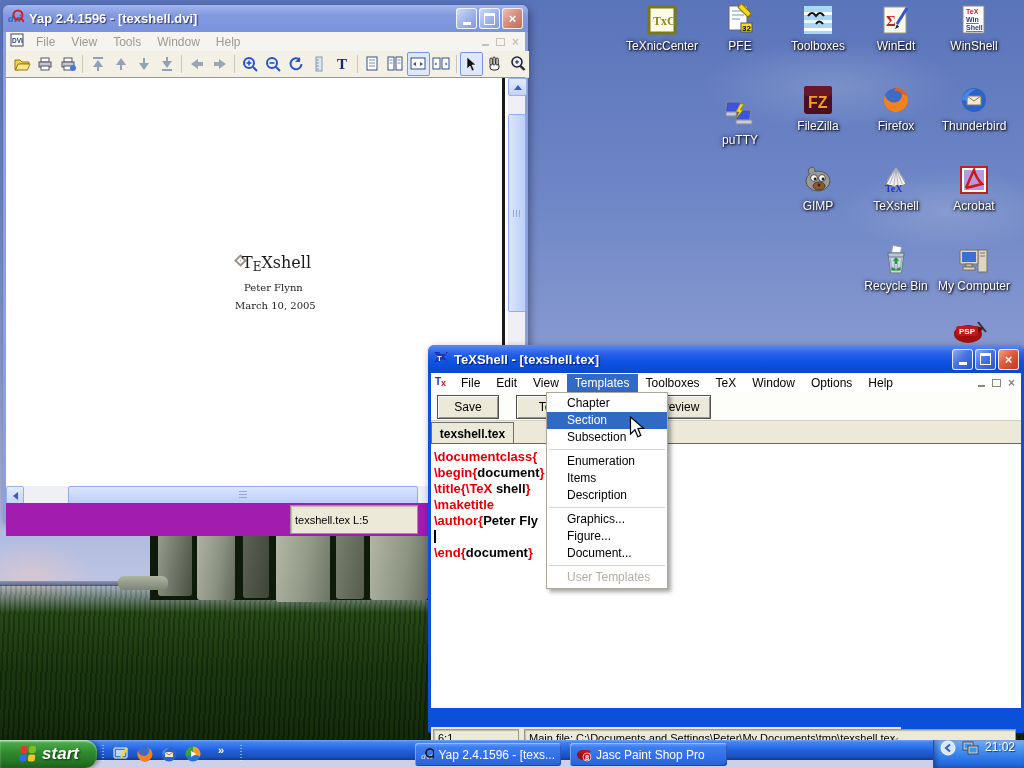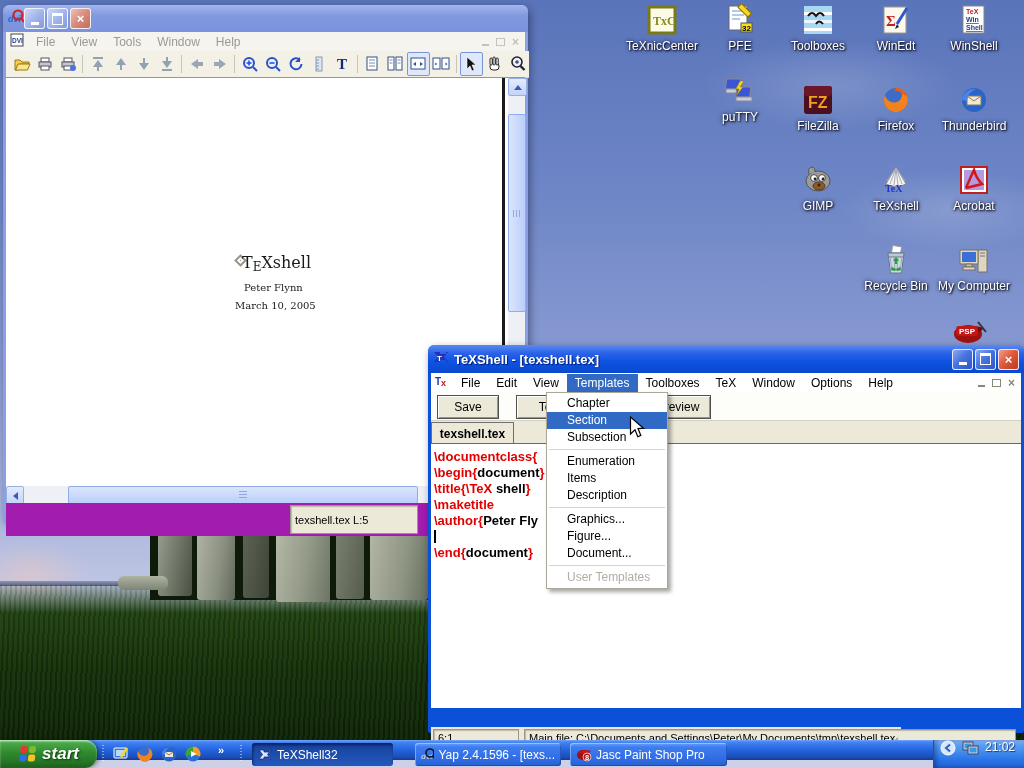--- a/index.html
+++ b/index.html
@@ -169,21 +169,21 @@
   <span class="dico">
     <svg width="32" height="32">
         <rect x="5" y="2" width="21" height="27" fill="#fff" stroke="#888"></rect>
         <text x="8" y="10" font-size="7" font-weight="bold" fill="#c02020">TeX</text>
         <text x="8" y="18" font-size="7" font-weight="bold" fill="#223a8a" text-decoration="underline">Win</text>
         <text x="8" y="26" font-size="7" font-weight="bold" fill="#223a8a" text-decoration="underline">Shell</text>
       </svg>
     </span>
   <span class="dlabel">WinShell</span>
 </div>
-<div class="dicon" style="left:702px;top:73px">
+<div class="dicon" style="left:702px;top:96px">
   <span class="dico">
     <svg width="32" height="32">
         <rect x="3" y="4" width="14" height="10" fill="#3a55d8" stroke="#889" transform="skewX(-6)"></rect>
         <rect x="2" y="14" width="15" height="4" fill="#c8ccd8" stroke="#889"></rect>
         <rect x="14" y="12" width="14" height="10" fill="#3a55d8" stroke="#889" transform="skewX(-6)"></rect>
         <rect x="12" y="22" width="16" height="4" fill="#c8ccd8" stroke="#889"></rect>
         <path d="M16 6 l-4 8 h3 l-3 7 7 -9 h-3 l4 -6 z" fill="#f5d820" stroke="#8a6d00" stroke-width=".5"></path>
       </svg>
     </span>
   <span class="dlabel">puTTY</span>
@@ -294,20 +294,21 @@
 </div>
 
 <div id="yap" class="win" style="left:3px;top:5px;width:525px;height:516px;background:#8aa0e2;z-index:10">
   <div class="titlebar" style="background:linear-gradient(180deg,#a3b6ee 0%,#8098de 40%,#7b93dd 100%)">
     <span>
       <svg width="16" height="16">
           <text x="0" y="13" font-size="9" font-weight="bold" font-style="italic" fill="#26c">dvi</text>
           <circle cx="10" cy="6" r="4.5" stroke="#d02020" stroke-width="2" fill="none"></circle>
           <line x1="13" y1="9" x2="16" y2="13" stroke="#d02020" stroke-width="2"></line>
         </svg></span>
+    <span class="ttext">Yap 2.4.1596 - [texshell.dvi]</span>
     <span class="wbtns">
       <span class="wbtn b-blue-in">
           <span class="gmin"></span>
         </span>
       <span class="wbtn b-blue-in">
           <span class="gmax"></span>
         </span>
       <span class="wbtn b-red-in">×</span>
     </span>
   </div>
@@ -642,26 +643,20 @@
   <span class="qicon" style="left:184px">
     <svg width="18" height="18">
         <circle cx="9" cy="9" r="7.5" fill="#2a6fd8"></circle>
         <path d="M9 1.5 a7.5 7.5 0 0 0 -7 10 l7 -2.5 z" fill="#3aa635"></path>
         <path d="M9 1.5 a7.5 7.5 0 0 1 7 10 l-7 -2.5 z" fill="#f59b23"></path>
         <path d="M7 6 l5.5 3 -5.5 3 z" fill="#fff"></path>
       </svg></span>
   <span class="abs" style="left:218px;top:4px;color:#fff;font-size:11px;font-weight:bold">»</span>
   <span class="qsep" style="left:240px"></span>
 
-  <div class="tbtn pressed" style="left:252px;width:141px">
-    <svg width="15" height="15">
-        <path d="M1 3 h5 v2 h5 v-2 h2 l-3.5 4.5 3.5 4.5 h-2 v-2 h-5 v2 h-5 l3.5 -4.5 z" fill="#dce6ff" stroke="#14287d" stroke-width=".8"></path>
-      </svg>
-    <span>TeXShell32</span>
-  </div>
   <div class="tbtn" style="left:415px;width:146px">
     <svg width="15" height="15">
         <text x="0" y="12" font-size="8" font-weight="bold" font-style="italic" fill="#bcd">dvi</text>
         <circle cx="9" cy="6" r="4" stroke="#111" stroke-width="1.6" fill="none"></circle>
         <line x1="12" y1="9" x2="15" y2="13" stroke="#111" stroke-width="1.6"></line>
       </svg>
     <span>Yap 2.4.1596 - [texs...</span>
   </div>
   <div class="tbtn" style="left:570px;width:157px">
     <svg width="16" height="15">

